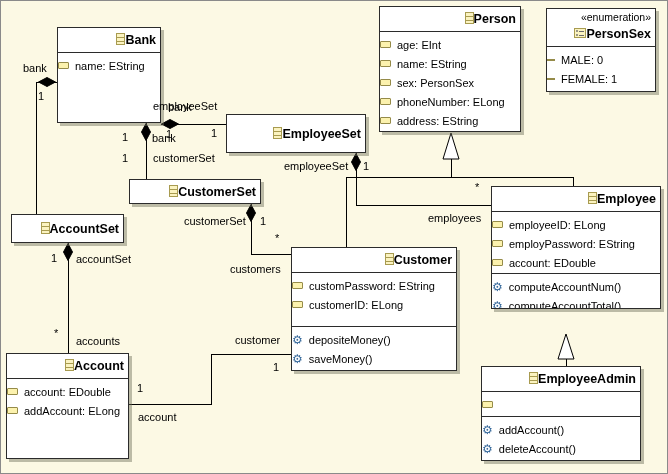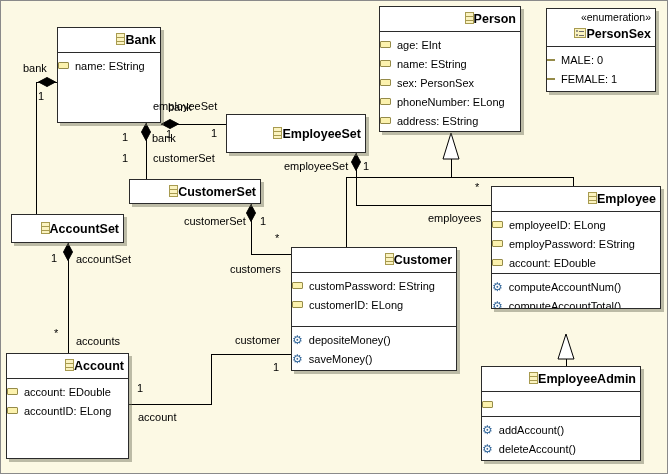--- a/index.html
+++ b/index.html
@@ -276,21 +276,21 @@
             <span class="tname">Account</span>
           </div>
         </div>
         <div class="attrs">
           <div class="row">
             <span class="aicon"></span>
             <span>account: EDouble</span>
           </div>
           <div class="row">
             <span class="aicon"></span>
-            <span>accountID: ELong</span>
+            <span>addAccount: ELong</span>
           </div>
         </div>
       </div>
     </div>
   <div id="label-layer">
       <span class="elabel" style="left: 22px; top: 61px;">bank</span>
       <span class="elabel" style="left: 37px; top: 89px;">1</span>
       <span class="elabel" style="left: 152px; top: 99px;">employeeSet</span>
       <span class="elabel" style="left: 167px; top: 100px;">bank</span>
       <span class="elabel" style="left: 165px; top: 127px;">1</span>

